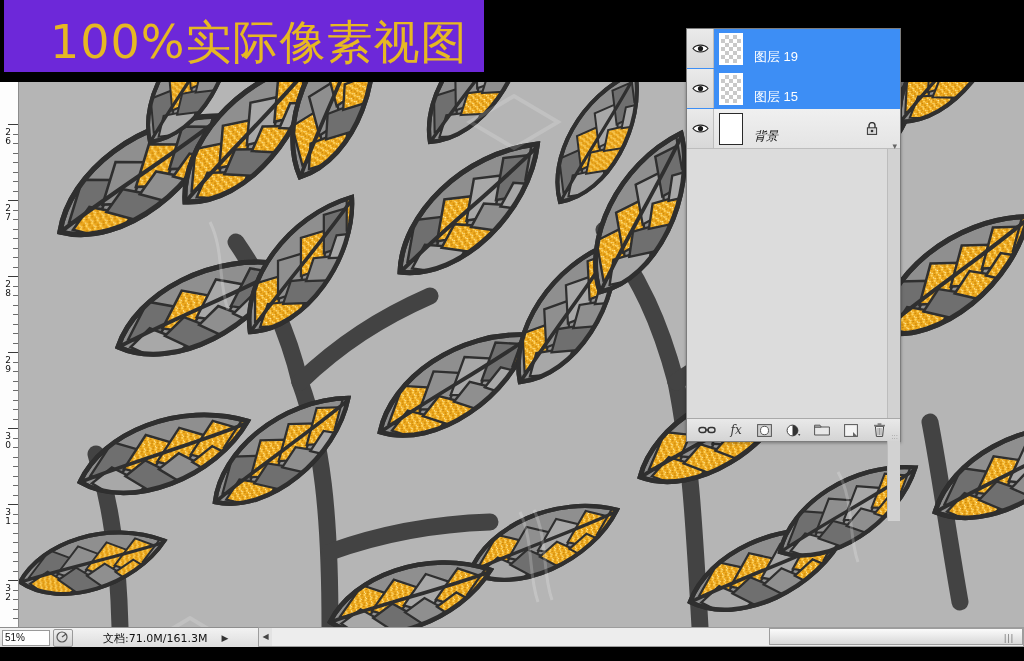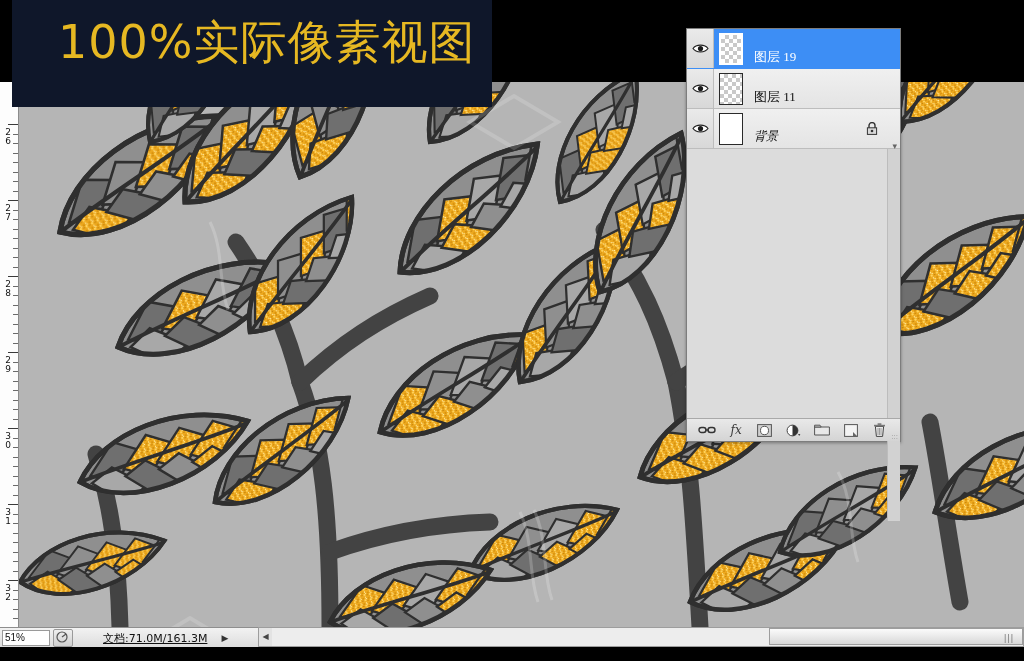--- a/index.html
+++ b/index.html
@@ -13,35 +13,35 @@
   
   #ruler-v{position:absolute;left:0;top:82px;width:18px;height:545px;background:#fdfdfd;
            border-right:1px solid #8c8c8c;z-index:5;overflow:hidden;}
   .rtick{position:absolute;right:0;height:1px;background:#6b6b6b;}
   .rtick.minor{width:5px;}
   .rtick.major{width:10px;background:#3a3a3a;}
   .rlabel{position:absolute;left:1px;width:14px;font-size:9px;line-height:9px;color:#111;
           font-family:"DejaVu Sans",sans-serif;text-align:center;}
 
   
-  #banner{position:absolute;left:12px;top:0;width:480px;height:107px;background:#0f172a;z-index:30;}
+  #banner{position:absolute;left:4px;top:0;width:480px;height:72px;background:#6d28d9;z-index:30;}
   #banner-text{position:absolute;left:46px;top:14px;font-size:46px;line-height:56px;color:#e6b822;
                letter-spacing:1px;font-family:"DejaVu Sans",sans-serif;white-space:nowrap;}
   #banner-right{position:absolute;left:480px;top:0;width:544px;height:22px;background:#000;z-index:29;}
 
   
   #statusbar{position:absolute;left:0;top:627px;width:1024px;height:20px;
              background:linear-gradient(#f2f2f2,#dcdcdc);border-top:1px solid #8e8e8e;z-index:30;
              display:flex;align-items:center;}
   #zoom-field{width:44px;height:14px;margin-left:2px;background:#fff;border:1px solid #9a9a9a;
               font-size:10px;line-height:14px;padding-left:2px;color:#111;}
   .sb-btn{width:18px;height:16px;margin-left:3px;background:linear-gradient(#efefef,#cfcfcf);
           border:1px solid #9a9a9a;border-radius:2px;position:relative;}
   #doc-info{margin-left:30px;font-size:11px;color:#111;white-space:nowrap;
-            font-family:"DejaVu Sans",sans-serif;text-decoration:underline;}
+            font-family:"DejaVu Sans",sans-serif;}
   #sb-arrow{margin-left:14px;font-size:9px;color:#333;}
   #hscroll{position:absolute;left:258px;top:627px;width:766px;height:20px;
            background:#e3e3e3;border:1px solid #9d9d9d;box-sizing:border-box;z-index:31;
            display:flex;align-items:center;}
   #hscroll-left{width:13px;height:18px;font-size:8px;color:#444;text-align:center;line-height:18px;}
   #hscroll-track{flex:1;height:18px;background:#ededed;position:relative;}
   #hscroll-thumb{position:absolute;right:0;top:0;width:254px;height:17px;
                  background:linear-gradient(#fbfbfb,#d8d8d8);border:1px solid #9d9d9d;box-sizing:border-box;}
   #hscroll-grip{position:absolute;right:8px;top:4px;font-size:9px;color:#777;letter-spacing:1px;}
   #bottomblack{position:absolute;left:0;top:647px;width:1024px;height:14px;background:#000;z-index:32;}
@@ -66,21 +66,21 @@
   .thumb.white{background:#fff;background-image:none;}
   .thumb.speckle{background-image:
            radial-gradient(circle at 50% 78%, #9a9a9a 0 1px, transparent 1px),
            radial-gradient(circle at 35% 85%, #8a8a8a 0 1px, transparent 1px),
            radial-gradient(circle at 65% 88%, #8a8a8a 0 1px, transparent 1px),
            linear-gradient(45deg,#c9c9c9 25%,transparent 25%,transparent 75%,#c9c9c9 75%),
            linear-gradient(45deg,#c9c9c9 25%,#fff 25%,#fff 75%,#c9c9c9 75%);
          background-size:auto,auto,auto,8px 8px,8px 8px;
          background-position:0 0,0 0,0 0,0 0,4px 4px;}
   .layer-name{margin-left:11px;font-size:13px;color:#111;
-              font-family:Liberation Serif, serif;white-space:nowrap;margin-top:16px;}
+              font-family:Liberation Sans, sans-serif;white-space:nowrap;margin-top:16px;}
   .layer-row.selected .layer-name{color:#fff;}
   .layer-name.italic{font-style:italic;font-size:12px;}
   .lock-icon{position:absolute;right:22px;top:12px;}
   #panel-empty{flex:1;background:#dcdcdc;position:relative;}
   #panel-scroll-arrow{position:absolute;right:3px;top:-8px;font-size:9px;color:#666;}
   #panel-sidebar{position:absolute;right:0;top:0;width:12px;height:372px;background:#d2d2d2;
                  border-left:1px solid #bcbcbc;}
   #panel-toolbar{height:22px;background:linear-gradient(#e9e9e9,#d4d4d4);border-top:1px solid #a9a9a9;
                  display:flex;align-items:center;justify-content:space-around;padding:0 6px;position:relative;}
   .tool-ico{width:20px;height:16px;display:flex;align-items:center;justify-content:center;
@@ -693,29 +693,29 @@
       <div class="layer-row selected">
         <div class="eye-cell">
           <svg width="17" height="11" viewBox="0 0 17 11">
             <path d="M1,5.5 C4,1 13,1 16,5.5 C13,10 4,10 1,5.5 Z" fill="#fff" stroke="#222" stroke-width="1.1"></path>
             <circle cx="8.5" cy="5.5" r="2.6" fill="#1b1b1b"></circle>
           </svg>
         </div>
         <div class="thumb sel"></div>
         <div class="layer-name">图层 19</div>
       </div>
-      <div class="layer-row">
+      <div class="layer-row selected">
         <div class="eye-cell">
           <svg width="17" height="11" viewBox="0 0 17 11">
             <path d="M1,5.5 C4,1 13,1 16,5.5 C13,10 4,10 1,5.5 Z" fill="#fff" stroke="#222" stroke-width="1.1"></path>
             <circle cx="8.5" cy="5.5" r="2.6" fill="#1b1b1b"></circle>
           </svg>
         </div>
-        <div class="thumb"></div>
-        <div class="layer-name">图层 11</div>
+        <div class="thumb sel"></div>
+        <div class="layer-name">图层 15</div>
       </div>
       <div class="layer-row">
         <div class="eye-cell">
           <svg width="17" height="11" viewBox="0 0 17 11">
             <path d="M1,5.5 C4,1 13,1 16,5.5 C13,10 4,10 1,5.5 Z" fill="#fff" stroke="#222" stroke-width="1.1"></path>
             <circle cx="8.5" cy="5.5" r="2.6" fill="#1b1b1b"></circle>
           </svg>
         </div>
         <div class="thumb white"></div>
         <div class="layer-name italic">背景</div>

